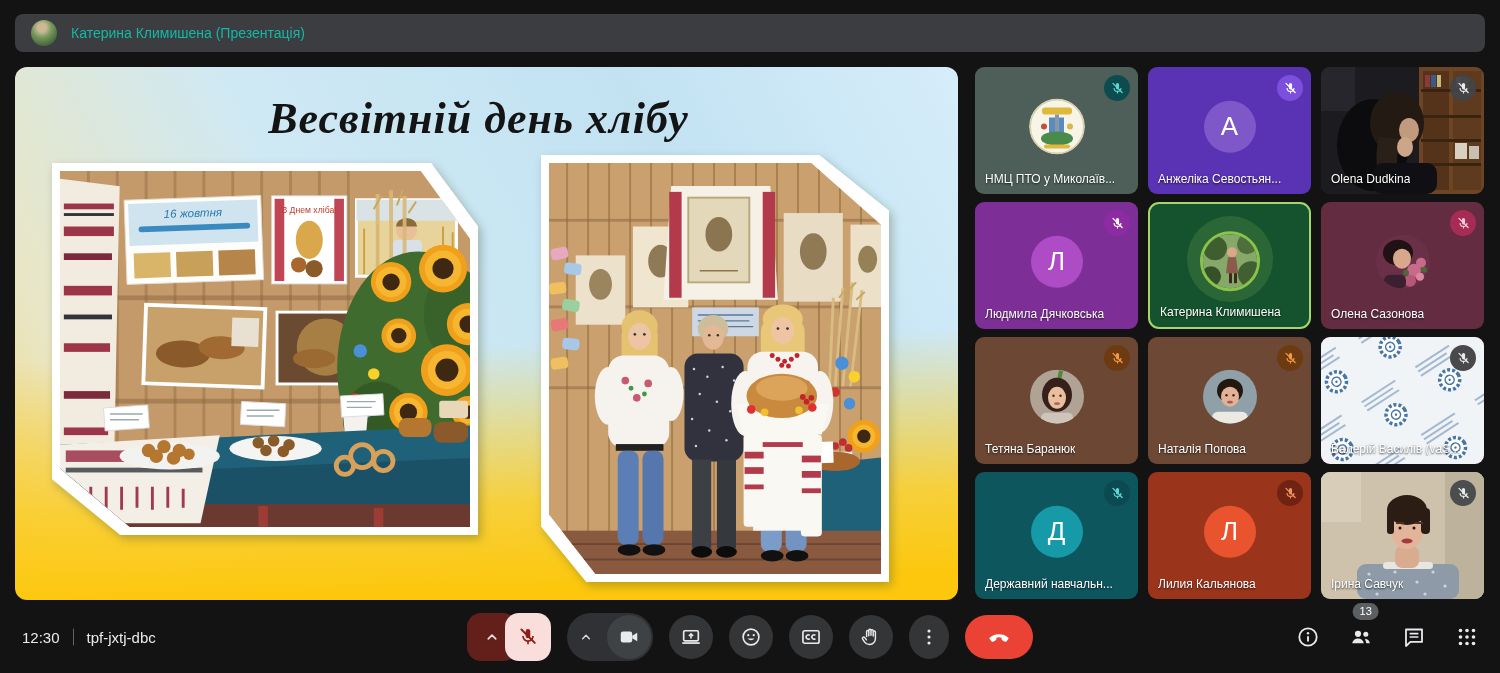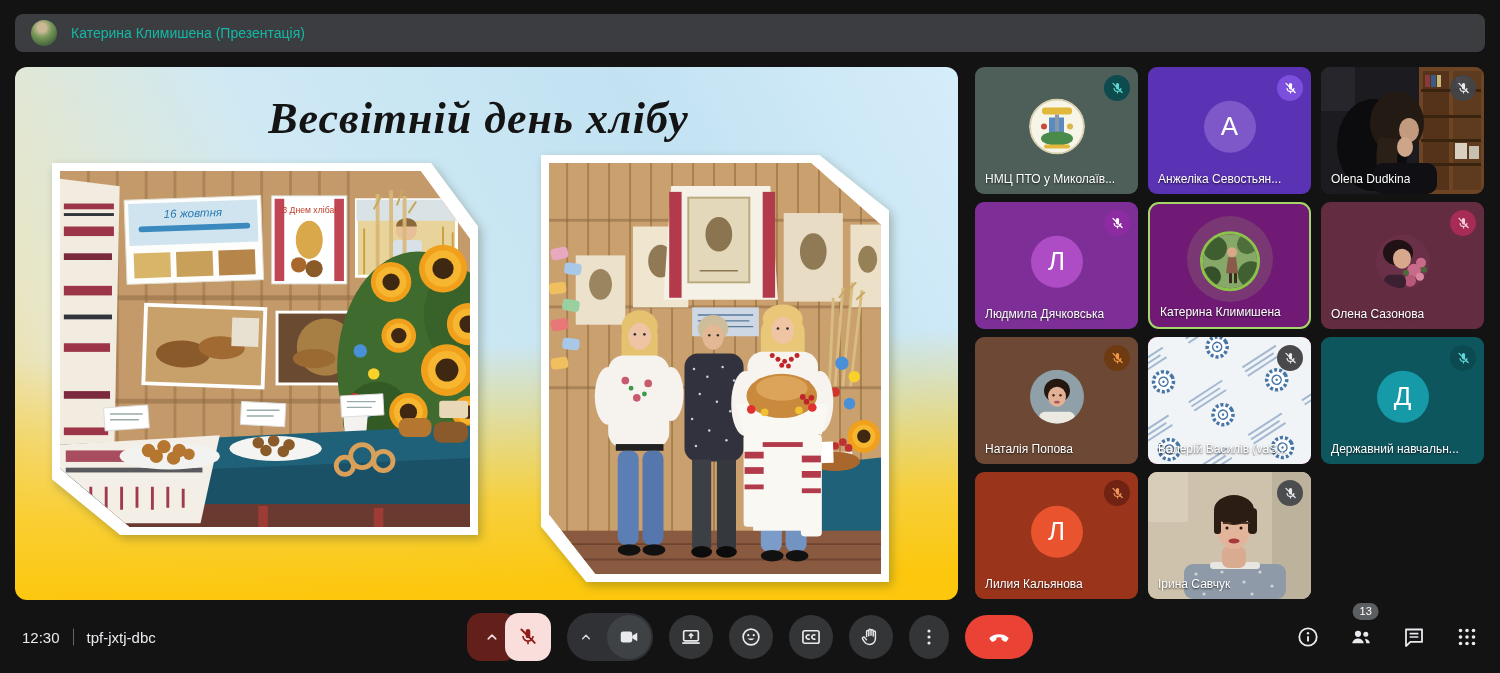--- a/index.html
+++ b/index.html
@@ -48,21 +48,21 @@
   .avatar-photo{position:absolute;left:50%;top:50%;transform:translate(-50%,-58%);
     width:54px;height:54px;border-radius:50%;overflow:hidden;}
   .avatar-photo svg{width:100%;height:100%;display:block;}
   .tile video-fill, .tile .video-fill{position:absolute;inset:0;}
   .video-fill svg{width:100%;height:100%;display:block;}
 
   .t1{background:#4e5f5a;} .t1 .mic-badge{background:#0d4b4e;color:#5fd8ce;}
   .t2{background:#5a32b4;} .t2 .mic-badge{background:#7c4fdd;color:#fff;} .t2 .avatar-letter{background:#7e57c8;}
   .t3 .mic-badge{background:rgba(67,69,72,.93);color:#e8eaed;}
   .t4{background:#7e2f97;} .t4 .mic-badge{background:#8d2ba3;color:#fff;} .t4 .avatar-letter{background:#ad4cc4;}
-  .t5{background:#701a75;border:2px solid #a5d66c;box-sizing:border-box;border-radius:11px;padding-left:42px;}
+  .t5{background:#14532d;border:2px solid #a5d66c;box-sizing:border-box;border-radius:11px;padding-left:42px;}
   .t6{background:#632c41;} .t6 .mic-badge{background:#a72c55;color:#f3cdd8;}
   .t7{background:#6b4734;} .t7 .mic-badge{background:#6e3a12;color:#f09a45;}
   .t8{background:#6d4935;padding-left:20px;} .t8 .mic-badge{background:#6e3a12;color:#f09a45;}
   .t9{background:#be185d;} .t9 .mic-badge{background:#49494b;color:#e8eaed;}
   .t10{background:#0e565e;} .t10 .mic-badge{background:#0b4a50;color:#5fd8d8;} .t10 .avatar-letter{background:#169aa8;}
   .t11{background:#9a351c;} .t11 .mic-badge{background:#702312;color:#f0945a;} .t11 .avatar-letter{background:#e9542e;}
   .t12 .mic-badge{background:rgba(67,69,72,.93);color:#e8eaed;}
 
   .speak-glow{position:absolute;left:50%;top:50%;transform:translate(-50%,-58%);
     width:86px;height:86px;border-radius:50%;background:rgba(165,214,108,.16);}
@@ -672,20 +672,40 @@
         <circle cx="34" cy="46" r="6" fill="#b85878"></circle>
           <circle cx="44" cy="42" r="4" fill="#d889a0"></circle>
         <circle cx="30" cy="38" r="3" fill="#4a6a3a"></circle>
           <circle cx="48" cy="35" r="3" fill="#4a6a3a"></circle>
         <rect x="8" y="40" width="22" height="14" rx="6" fill="#3a2030"></rect>
       </svg>
     </div>
     <div class="tile-name">Олена Сазонова</div>
   </div>
 
+  <div class="tile t7">
+    <div class="mic-badge">
+        <svg>
+          <use href="#i-mic-off"></use>
+        </svg>
+      </div>
+    <div class="avatar-photo">
+      <svg viewBox="0 0 54 54">
+        <rect width="54" height="54" fill="#b0a294"></rect>
+        <rect x="28" y="1" width="4" height="10" fill="#4a8a3a" transform="rotate(12 30 6)"></rect>
+        <ellipse cx="27" cy="25" rx="15" ry="17" fill="#35211a"></ellipse>
+        <ellipse cx="27" cy="28" rx="9" ry="11" fill="#eabf9e"></ellipse>
+        <circle cx="23.5" cy="26" r="1.2" fill="#42281c"></circle>
+          <circle cx="30.5" cy="26" r="1.2" fill="#42281c"></circle>
+        <ellipse cx="27" cy="34" rx="3" ry="1.4" fill="#b06060"></ellipse>
+        <rect x="11" y="43" width="32" height="11" rx="5" fill="#cfc4ba"></rect>
+      </svg>
+    </div>
+    <div class="tile-name">Тетяна Баранюк</div>
+  </div>
 
   <div class="tile t8">
     <div class="mic-badge">
         <svg>
           <use href="#i-mic-off"></use>
         </svg>
       </div>
     <div class="avatar-photo">
       <svg viewBox="0 0 54 54">
         <rect width="54" height="54" fill="#8fa0a8"></rect>

